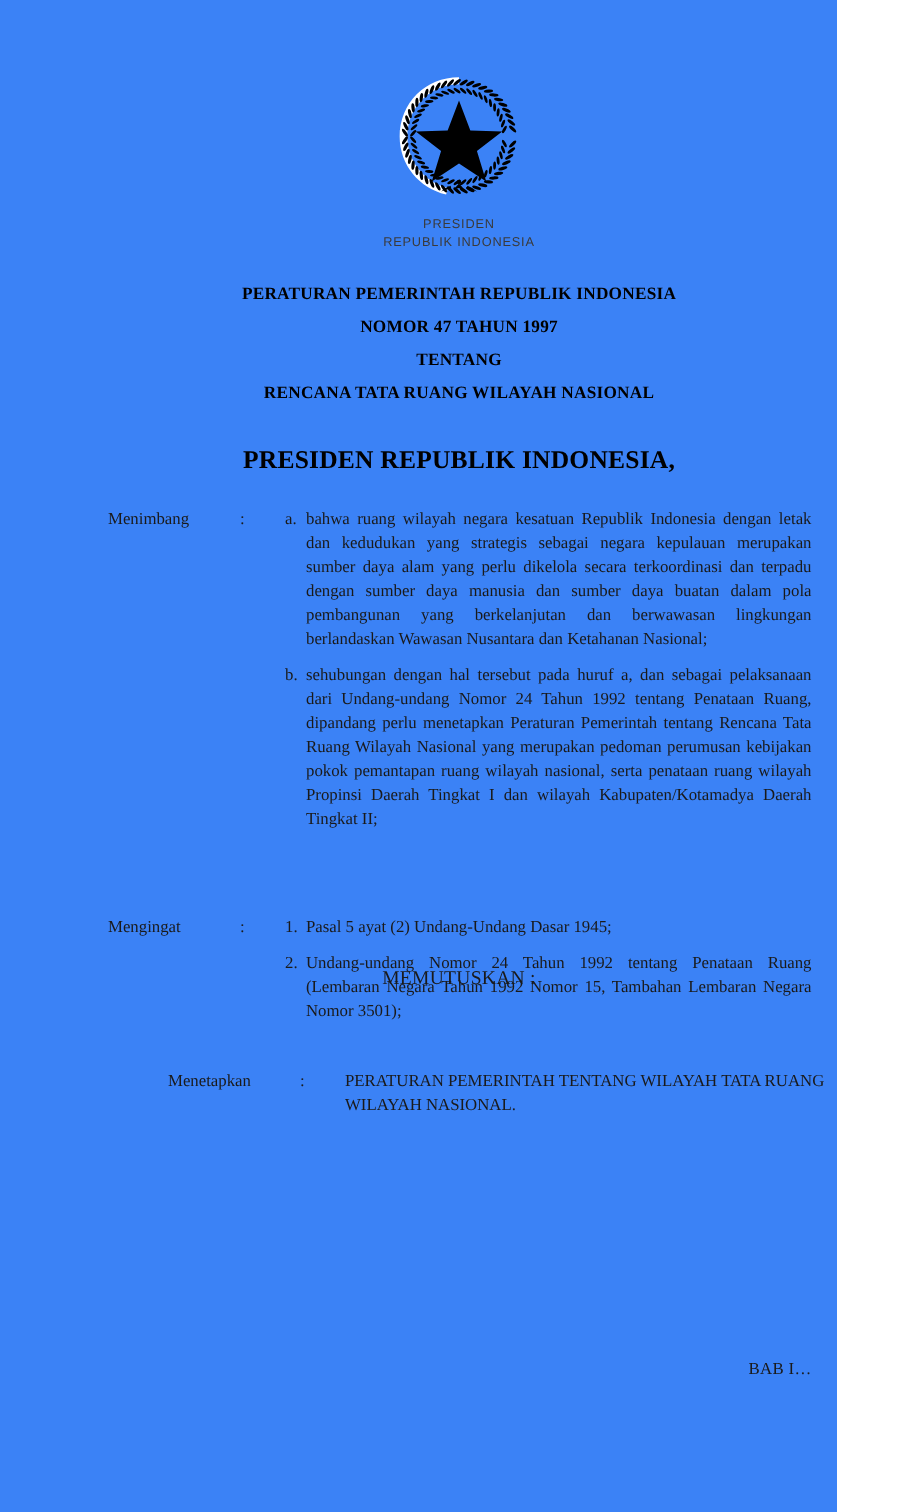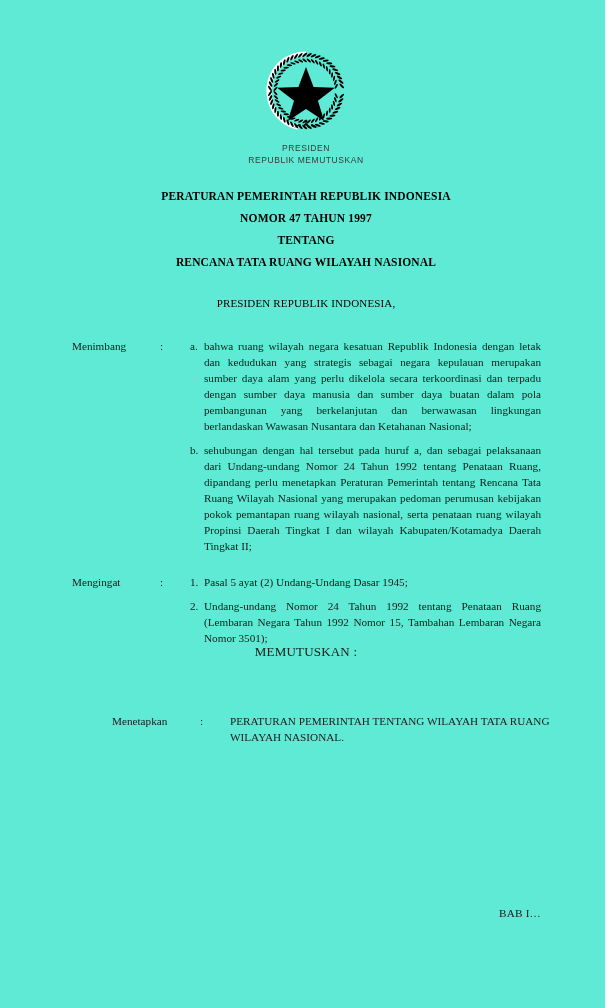--- a/index.html
+++ b/index.html
@@ -13,23 +13,23 @@
     height: 1008px;
     position: relative;
     font-family: "Liberation Serif", "DejaVu Serif", serif;
     color: #1a1a1a;
     overflow: hidden;
   }
 
   .page {
     position: absolute;
     inset: 0;
-    width: 605px;
+    width: 558px;
     height: 1008px;
-    background: #5eead4;
+    background: #3b82f6;
   }
 
   
   .emblem-block {
     position: absolute;
     top: 48px;
     left: 0;
     width: 612px;
     text-align: center;
   }
@@ -67,22 +67,22 @@
     color: #000000;
     white-space: nowrap;
   }
 
   .consider-head {
     position: absolute;
     top: 297px;
     left: 0;
     width: 612px;
     text-align: center;
-    font-weight: normal;
-    font-size: 11px;
+    font-weight: bold;
+    font-size: 17px;
     letter-spacing: 0.15px;
     color: #000000;
   }
 
   
   .clause {
     position: absolute;
     left: 72px;
     width: 469px;
     font-size: 11.2px;
@@ -121,21 +121,21 @@
   .item-text {
     flex: 1 1 auto;
     min-width: 0;
     text-align: justify;
     text-justify: inter-word;
     hyphens: none;
   }
   .item-text.noju { text-align: left; }
 
   #menimbang { top: 338px; }
-  #mengingat { top: 574px; }
+  #mengingat { top: 610px; }
 
   
   .decide-head {
     position: absolute;
     top: 644px;
     left: 0;
     width: 612px;
     text-align: center;
     font-size: 13px;
     letter-spacing: 0.2px;
@@ -277,21 +277,21 @@
 
           <path d="M50 86.5 l-4.2 4.6 l4.2 -1.1 l4.2 1.1 z"></path>
           <circle cx="50" cy="85.2" r="1.7"></circle>
           <path d="M43.5 88.2 q-4.5 1.6 -7.4 4.4 q3.9 -1.4 7.9 -2.2 z"></path>
           <path d="M56.5 88.2 q4.5 1.6 7.4 4.4 q-3.9 -1.4 -7.9 -2.2 z"></path>
         </g>
       </svg>
     </div>
     <div class="emblem-caption">
       <div>PRESIDEN</div>
-      <div>REPUBLIK MEMUTUSKAN</div>
+      <div>REPUBLIK INDONESIA</div>
     </div>
   </div>
 
   <div class="title-block">
     <div class="title-line">PERATURAN PEMERINTAH REPUBLIK INDONESIA</div>
     <div class="title-line">NOMOR 47 TAHUN 1997</div>
     <div class="title-line">TENTANG</div>
     <div class="title-line">RENCANA TATA RUANG WILAYAH NASIONAL</div>
   </div>
 

